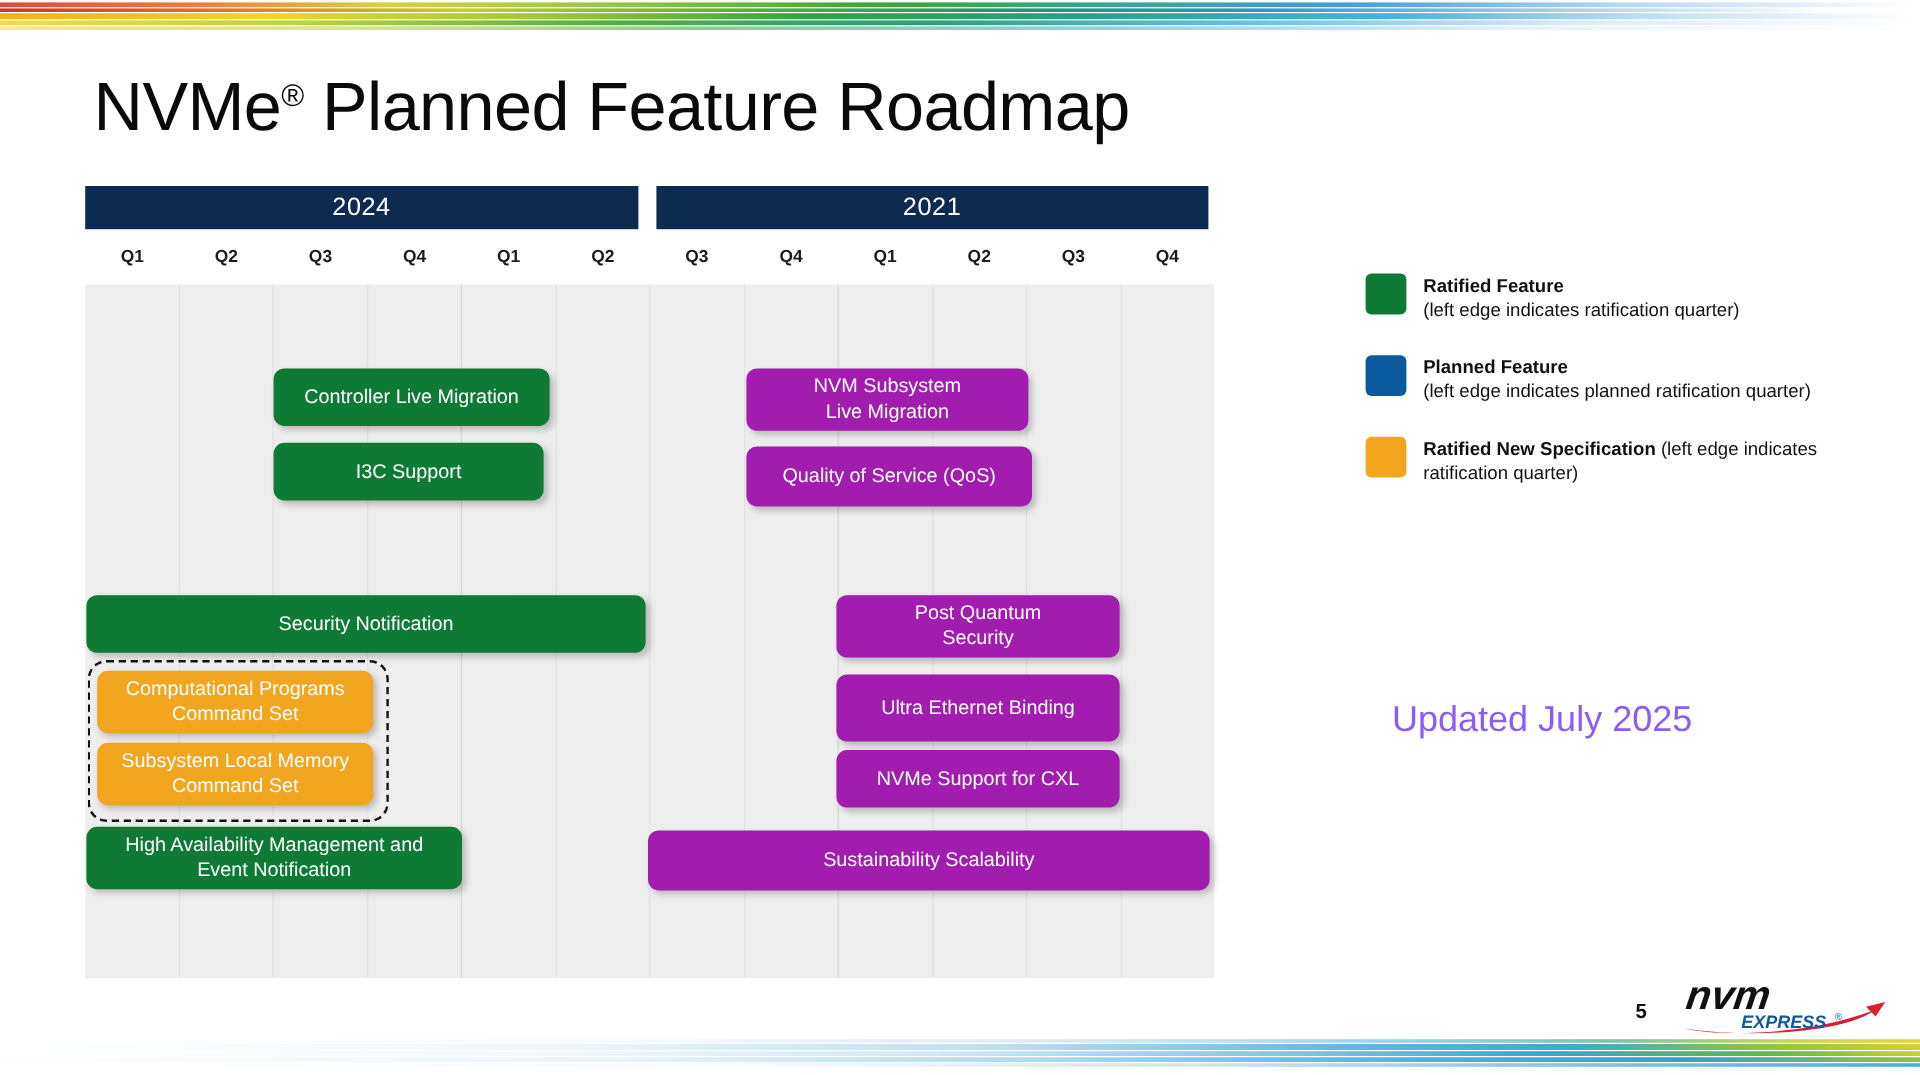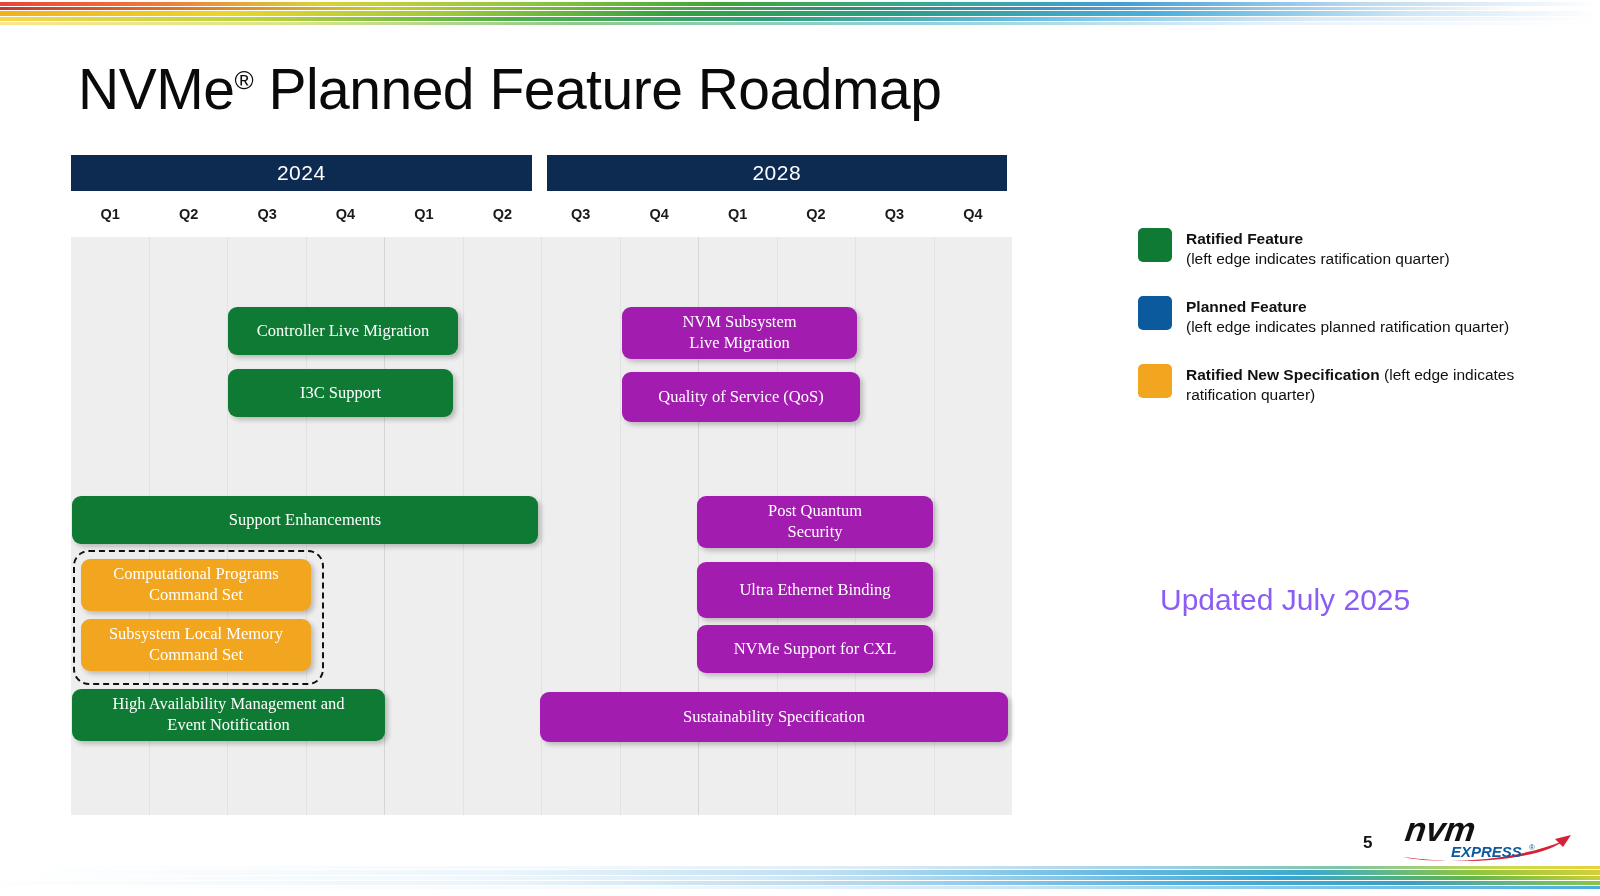--- a/index.html
+++ b/index.html
@@ -57,21 +57,21 @@
   .gcol:last-child{border-right:none;}
   .gcol.yend{border-right:1px solid #d6d6d6;}
 
   
   .bar{
     position:absolute;border-radius:9px;
     display:flex;align-items:center;justify-content:center;
     text-align:center;color:#ffffff;
     font-size:16.5px;line-height:1.26;
     box-shadow:3px 3px 5px rgba(0,0,0,.22);
-    padding:0 8px;box-sizing:border-box;font-family:Liberation Serif, serif;
+    padding:0 8px;box-sizing:border-box;
   }
   .bar.green{background:#0e7a33;}
   .bar.blue{background:#a21caf;}
   .bar.orange{background:#f2a51e;}
 
   .dashed-group{
     position:absolute;border:2.5px dashed #111111;border-radius:16px;
   }
 
   
@@ -111,21 +111,21 @@
   <div class="streak s4"></div>
     <div class="streak s5"></div>
 </div>
 
 <div class="title">
   <span>NVMe</span><sup>®</sup><span> Planned Feature Roadmap</span>
 </div>
 
 <div class="years">
   <div class="year-cell">2024</div>
-  <div class="year-cell">2028</div>
+  <div class="year-cell">2021</div>
 </div>
 
 <div class="quarters">
   <div class="q-cell">Q1</div>
   <div class="q-cell">Q2</div>
   <div class="q-cell">Q3</div>
   <div class="q-cell">Q4</div>
   <div class="q-cell">Q1</div>
   <div class="q-cell">Q2</div>
   <div class="q-cell">Q3</div>
@@ -151,28 +151,28 @@
       <div class="gcol"></div>
       <div class="gcol"></div>
   </div>
 
   <div class="dashed-group" style="left:2px;top:313px;width:247px;height:131px;"></div>
 
   <div class="bar green" style="left: 157px; top: 70px; width: 230px; height: 48px;">Controller Live Migration</div>
   <div class="bar blue" style="left: 551px; top: 70px; width: 235px; height: 52px;">NVM Subsystem<br>Live Migration</div>
   <div class="bar green" style="left: 157px; top: 132px; width: 225px; height: 48px;">I3C Support</div>
   <div class="bar blue" style="left: 551px; top: 135px; width: 238px; height: 50px;">Quality of Service (QoS)</div>
-  <div class="bar green" style="left: 1px; top: 259px; width: 466px; height: 48px;">Support Enhancements</div>
+  <div class="bar green" style="left: 1px; top: 259px; width: 466px; height: 48px;">Security Notification</div>
   <div class="bar blue" style="left: 626px; top: 259px; width: 236px; height: 52px;">Post Quantum<br>Security</div>
   <div class="bar orange" style="left: 10px; top: 322px; width: 230px; height: 52px;">Computational Programs<br>Command Set</div>
   <div class="bar blue" style="left: 626px; top: 325px; width: 236px; height: 56px;">Ultra Ethernet Binding</div>
   <div class="bar orange" style="left: 10px; top: 382px; width: 230px; height: 52px;">Subsystem Local Memory<br>Command Set</div>
   <div class="bar blue" style="left: 626px; top: 388px; width: 236px; height: 48px;">NVMe Support for CXL</div>
   <div class="bar green" style="left: 1px; top: 452px; width: 313px; height: 52px;">High Availability Management and<br>Event Notification</div>
-  <div class="bar blue" style="left: 469px; top: 455px; width: 468px; height: 50px;">Sustainability Specification</div>
+  <div class="bar blue" style="left: 469px; top: 455px; width: 468px; height: 50px;">Sustainability Scalability</div>
 </div>
 
 <div class="legend">
   <div class="legend-row">
     <div class="swatch sw-green"></div>
     <div class="legend-text">
       <b>Ratified Feature</b><br>
       <span>(left edge indicates ratification quarter)</span>
     </div>
   </div>

